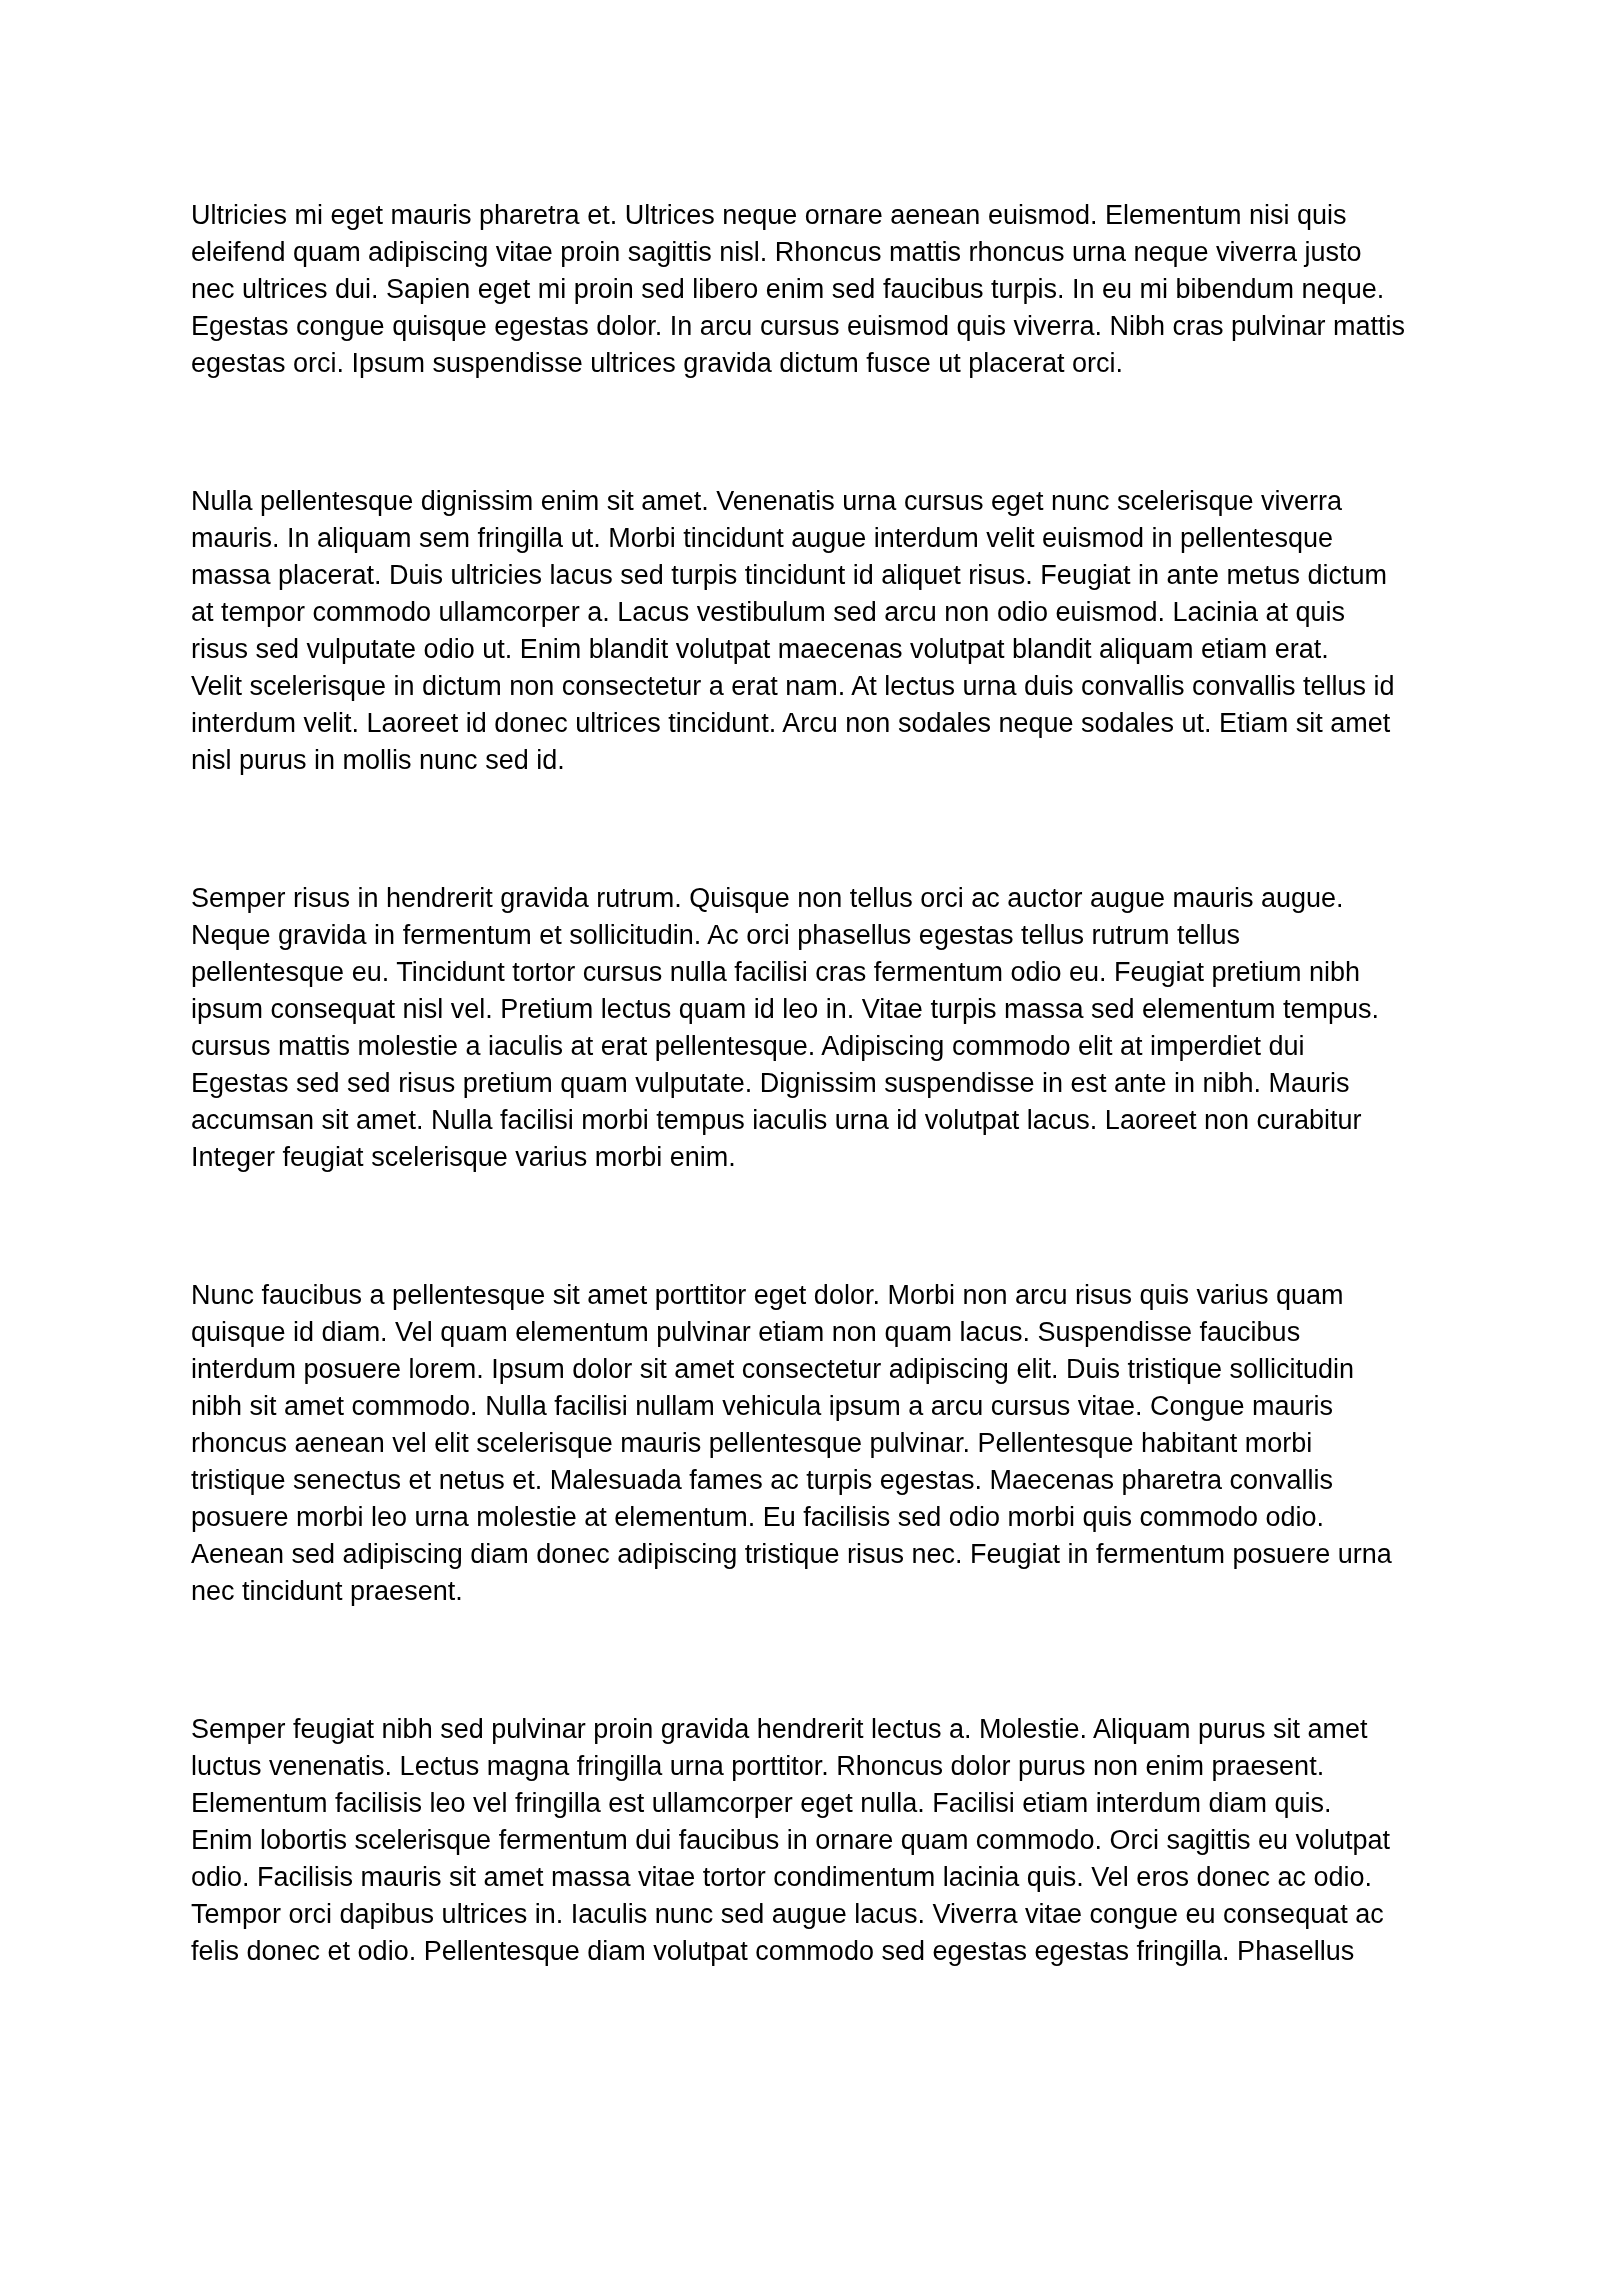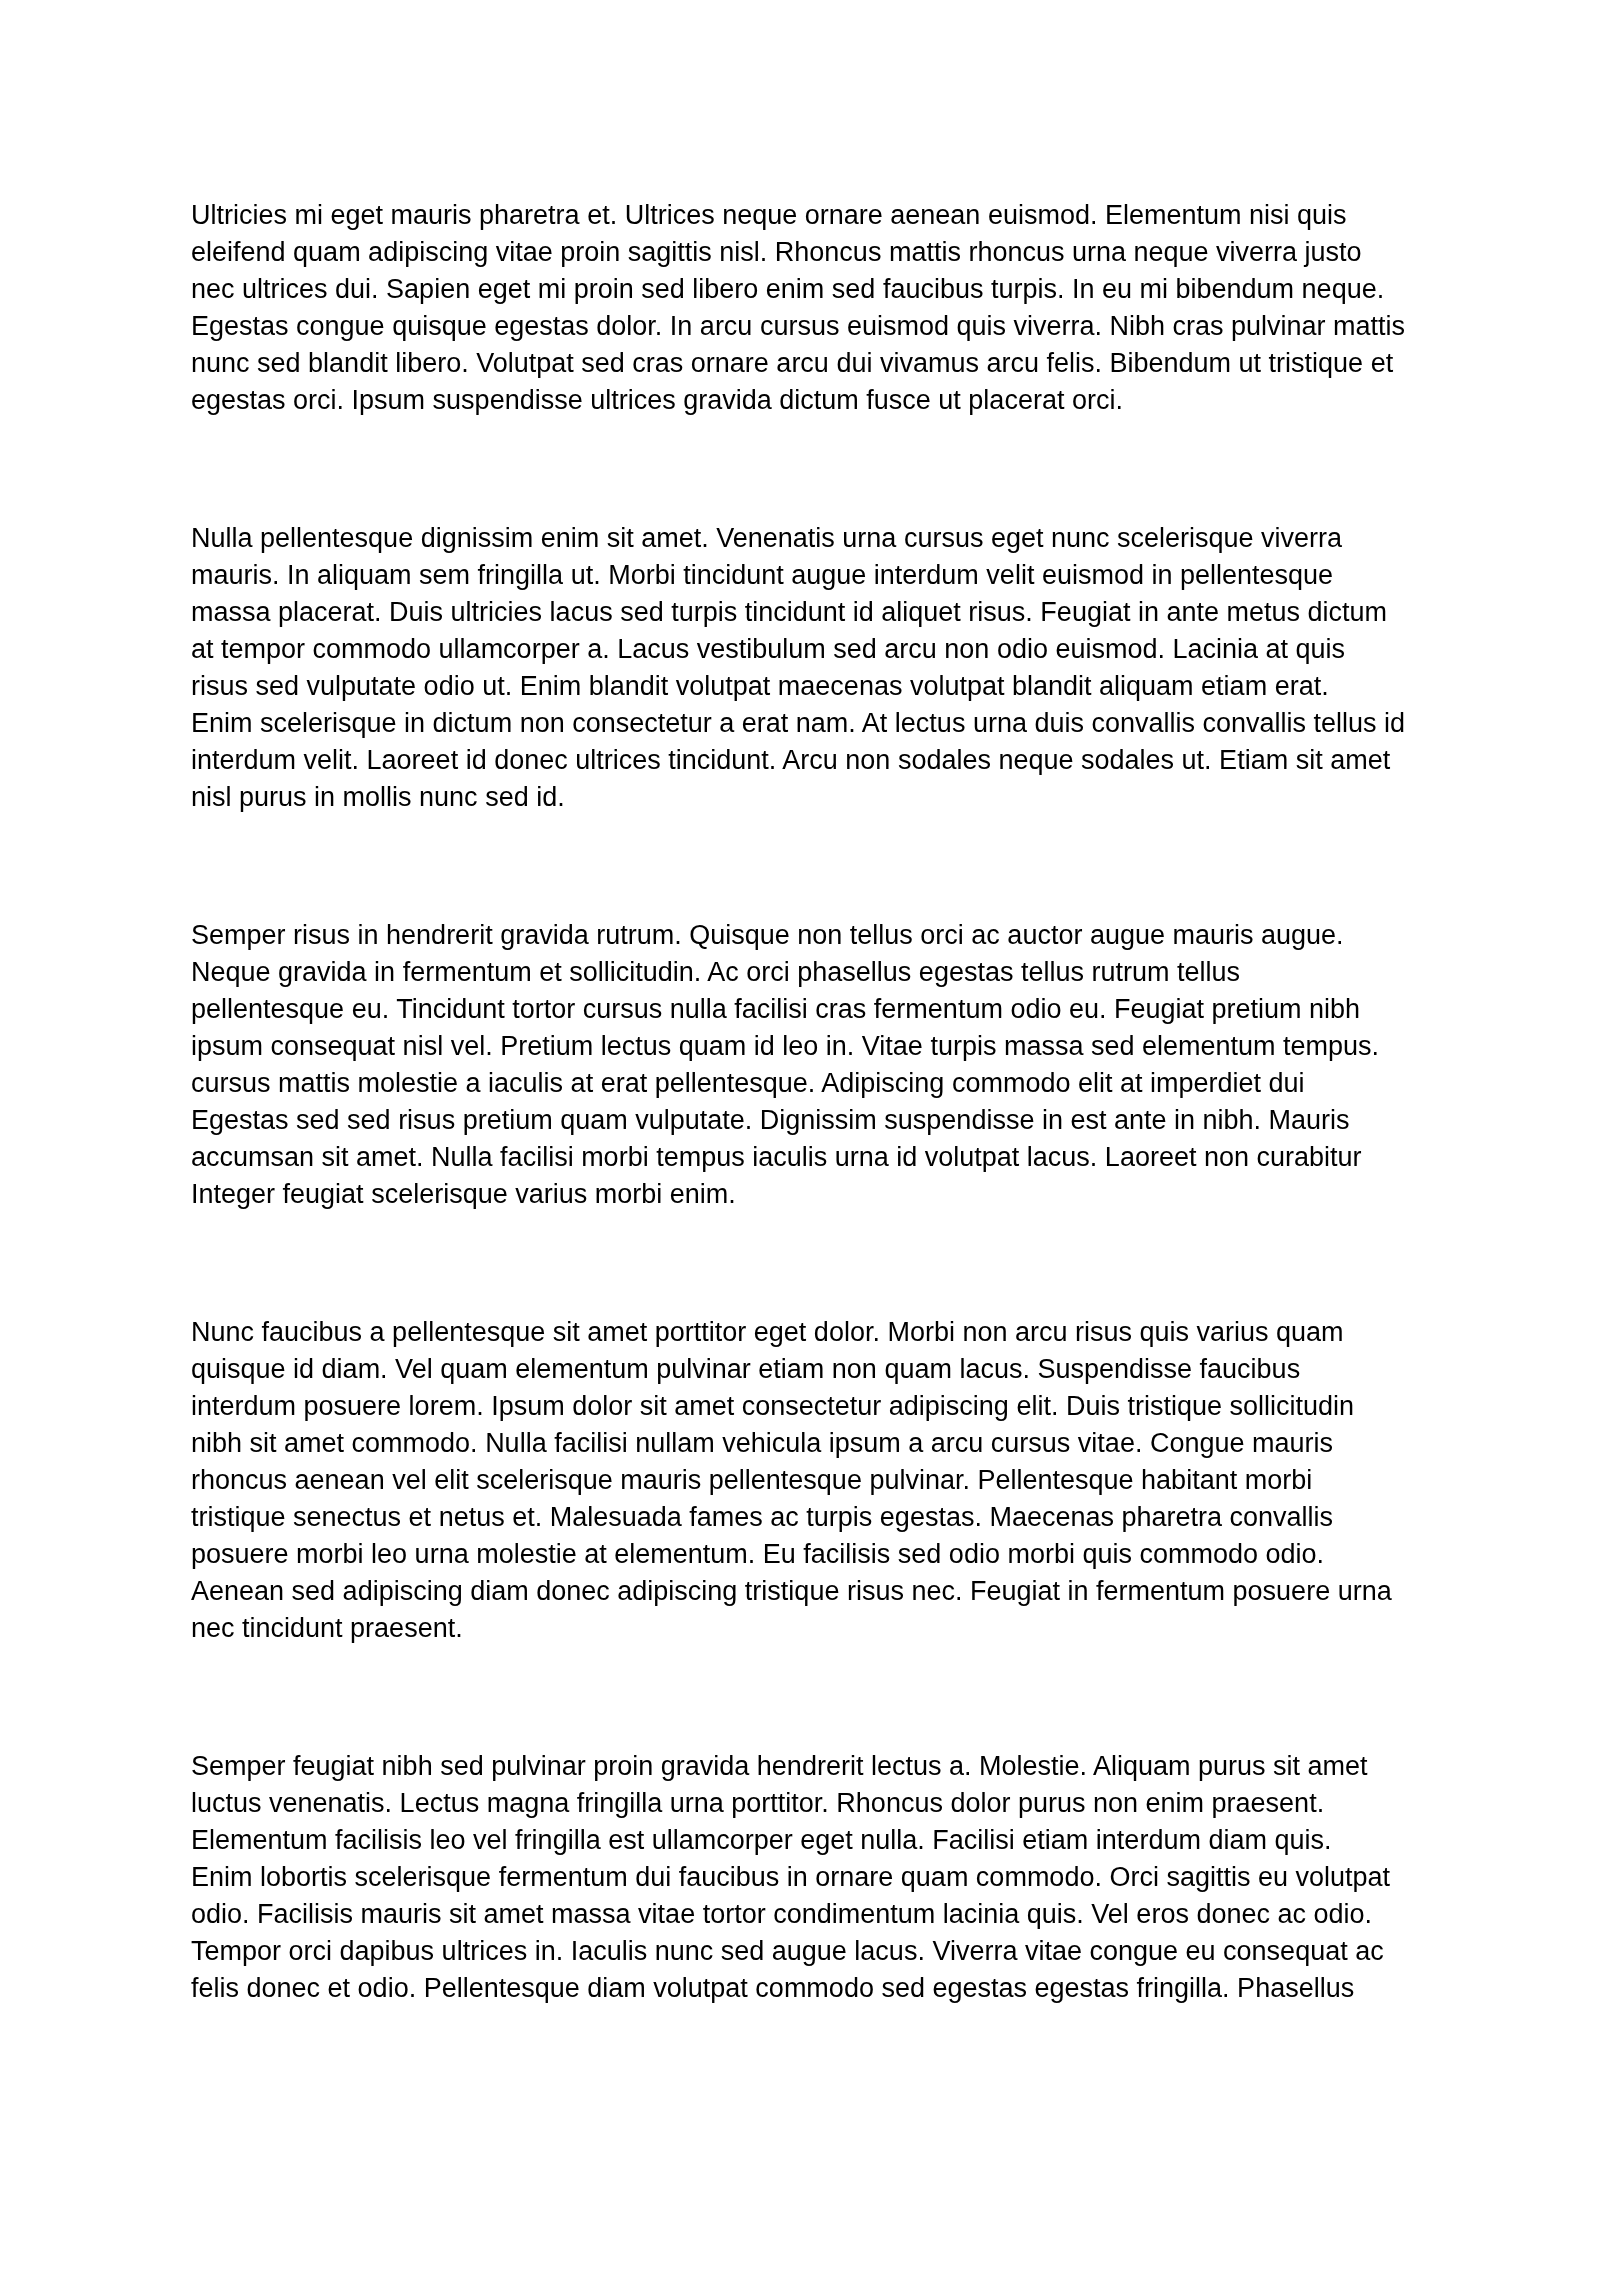--- a/index.html
+++ b/index.html
@@ -34,30 +34,29 @@
 </head>
 <body>
 
 <div class="page">
   <div class="content">
       <div class="paragraph">
         <div class="text-line">Ultricies mi eget mauris pharetra et. Ultrices neque ornare aenean euismod. Elementum nisi quis</div>
         <div class="text-line">eleifend quam adipiscing vitae proin sagittis nisl. Rhoncus mattis rhoncus urna neque viverra justo</div>
         <div class="text-line">nec ultrices dui. Sapien eget mi proin sed libero enim sed faucibus turpis. In eu mi bibendum neque.</div>
         <div class="text-line">Egestas congue quisque egestas dolor. In arcu cursus euismod quis viverra. Nibh cras pulvinar mattis</div>
-        <div class="text-line">nunc sed blandit libero. Volutpat sed cras ornare arcu dui vivamus arcu felis. Bibendum ut tristique et</div>
         <div class="text-line">egestas orci. Ipsum suspendisse ultrices gravida dictum fusce ut placerat orci.</div>
       </div>
       <div class="paragraph">
         <div class="text-line">Nulla pellentesque dignissim enim sit amet. Venenatis urna cursus eget nunc scelerisque viverra</div>
         <div class="text-line">mauris. In aliquam sem fringilla ut. Morbi tincidunt augue interdum velit euismod in pellentesque</div>
         <div class="text-line">massa placerat. Duis ultricies lacus sed turpis tincidunt id aliquet risus. Feugiat in ante metus dictum</div>
         <div class="text-line">at tempor commodo ullamcorper a. Lacus vestibulum sed arcu non odio euismod. Lacinia at quis</div>
         <div class="text-line">risus sed vulputate odio ut. Enim blandit volutpat maecenas volutpat blandit aliquam etiam erat.</div>
-        <div class="text-line">Enim scelerisque in dictum non consectetur a erat nam. At lectus urna duis convallis convallis tellus id</div>
+        <div class="text-line">Velit scelerisque in dictum non consectetur a erat nam. At lectus urna duis convallis convallis tellus id</div>
         <div class="text-line">interdum velit. Laoreet id donec ultrices tincidunt. Arcu non sodales neque sodales ut. Etiam sit amet</div>
         <div class="text-line">nisl purus in mollis nunc sed id.</div>
       </div>
       <div class="paragraph">
         <div class="text-line">Semper risus in hendrerit gravida rutrum. Quisque non tellus orci ac auctor augue mauris augue.</div>
         <div class="text-line">Neque gravida in fermentum et sollicitudin. Ac orci phasellus egestas tellus rutrum tellus</div>
         <div class="text-line">pellentesque eu. Tincidunt tortor cursus nulla facilisi cras fermentum odio eu. Feugiat pretium nibh</div>
         <div class="text-line">ipsum consequat nisl vel. Pretium lectus quam id leo in. Vitae turpis massa sed elementum tempus.</div>
         <div class="text-line">cursus mattis molestie a iaculis at erat pellentesque. Adipiscing commodo elit at imperdiet dui</div>
         <div class="text-line">Egestas sed sed risus pretium quam vulputate. Dignissim suspendisse in est ante in nibh. Mauris</div>

